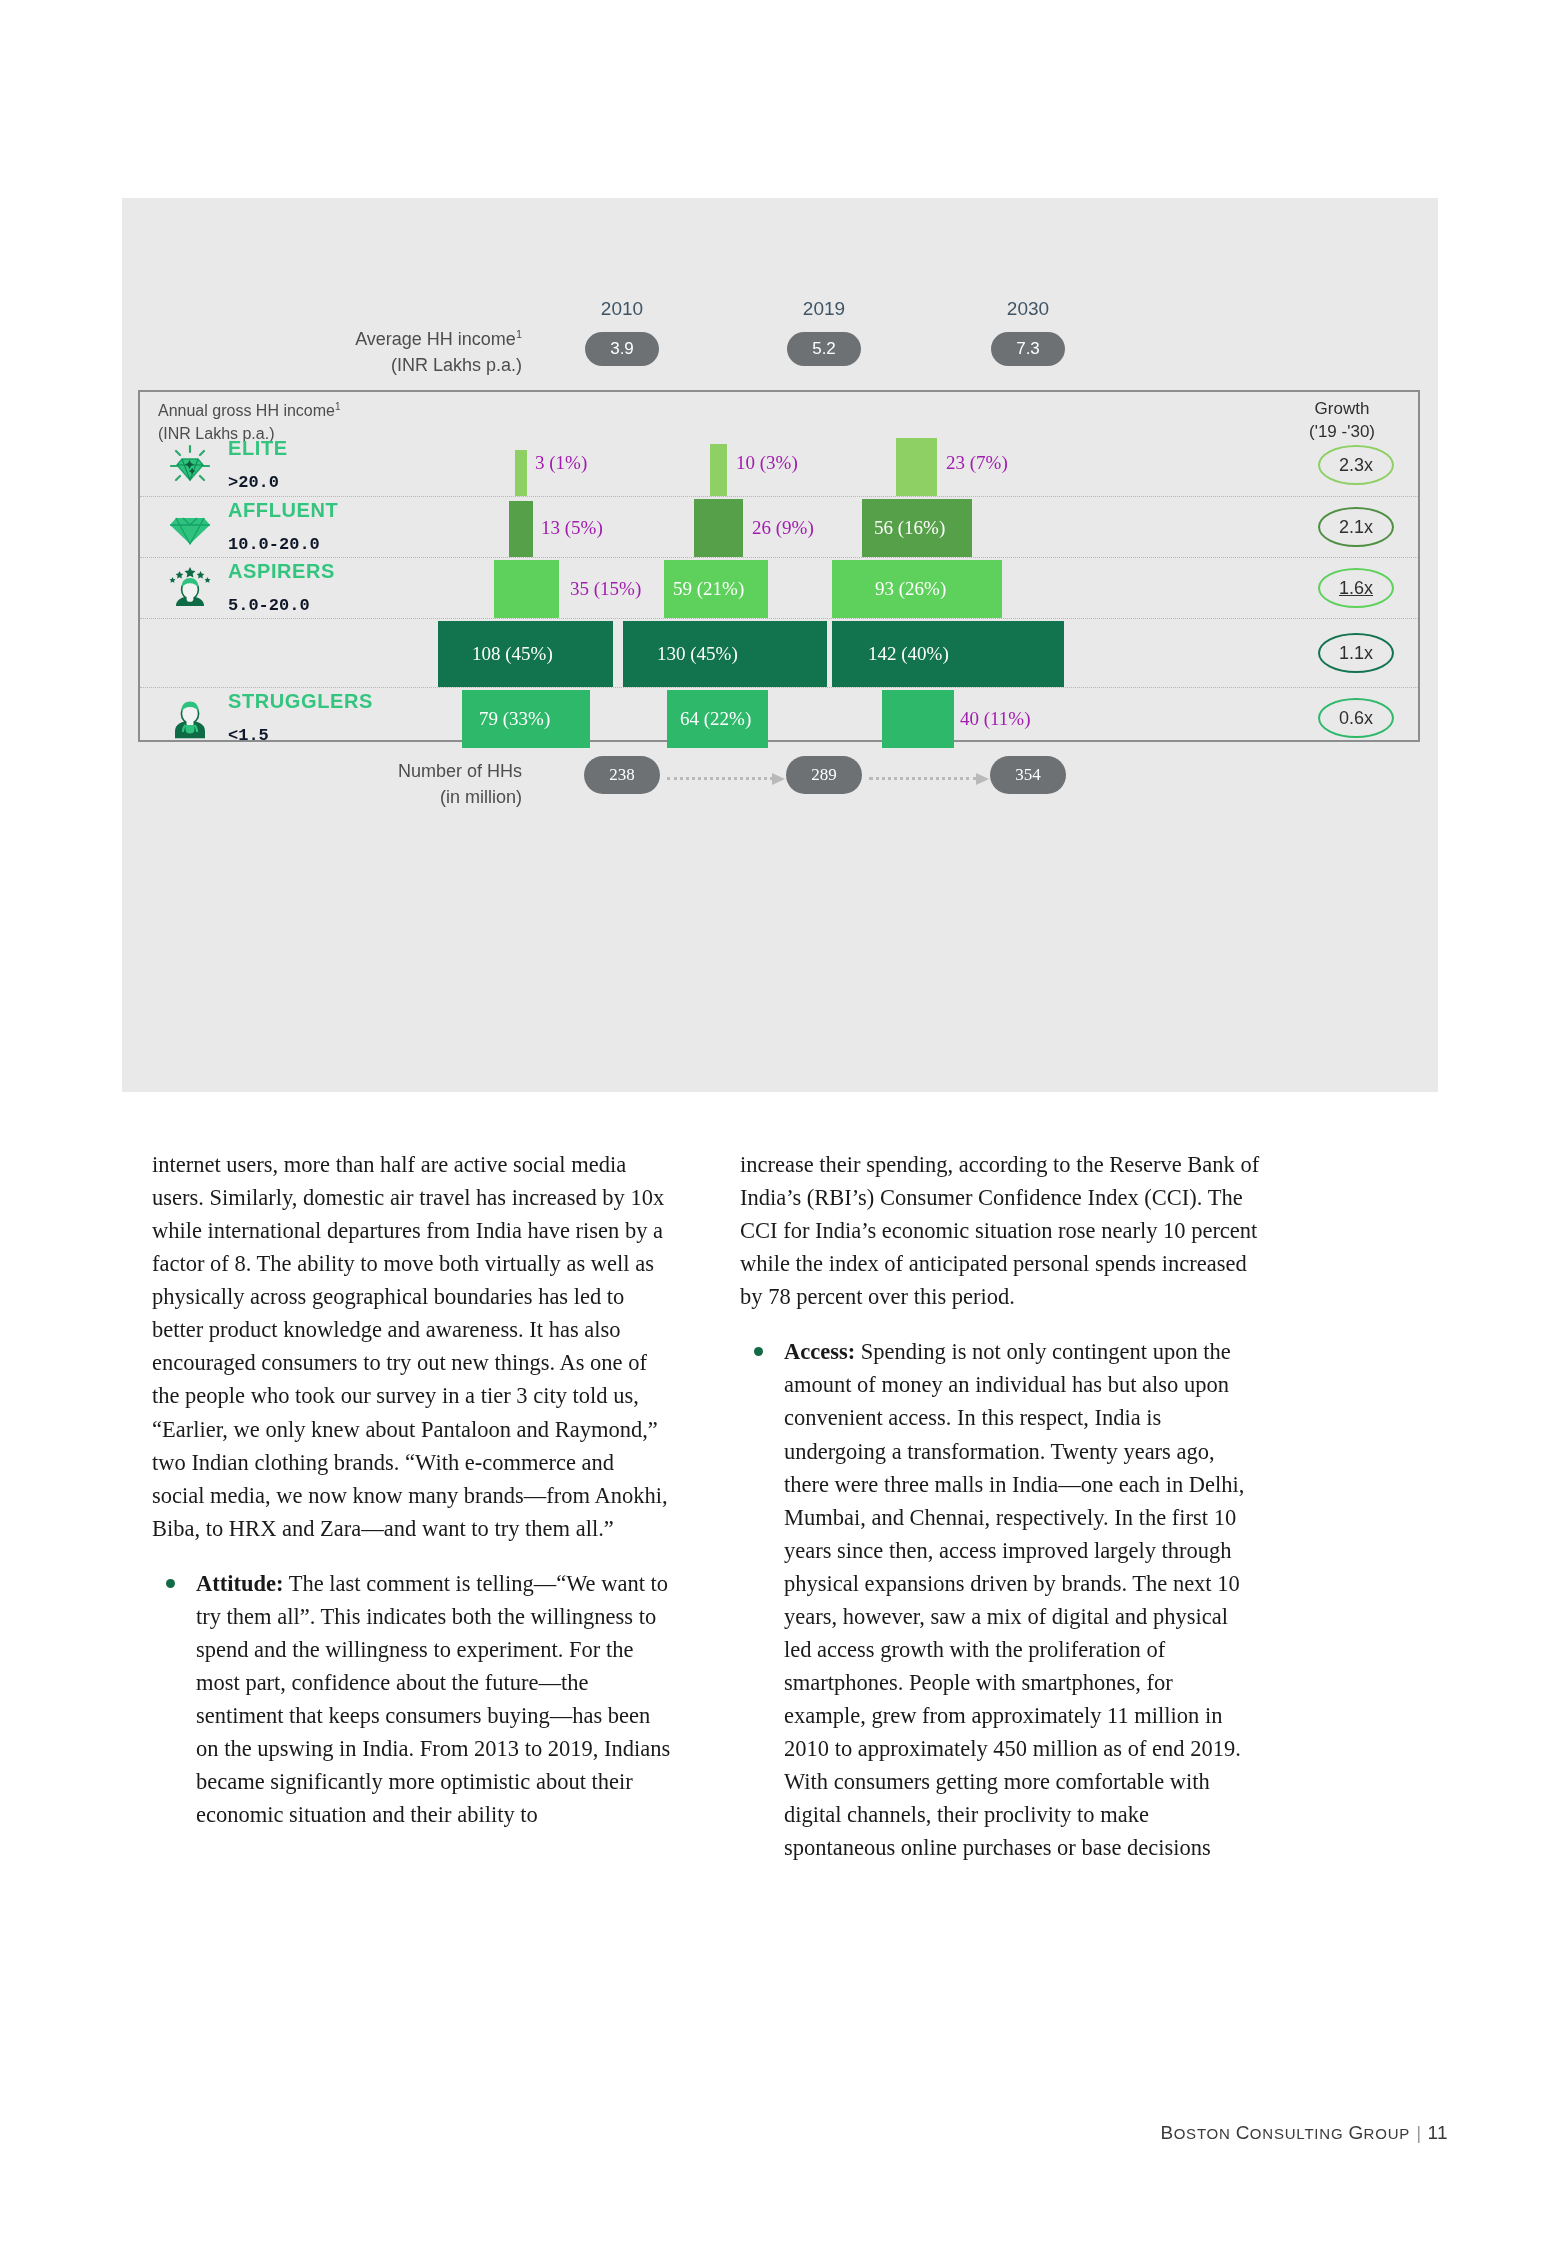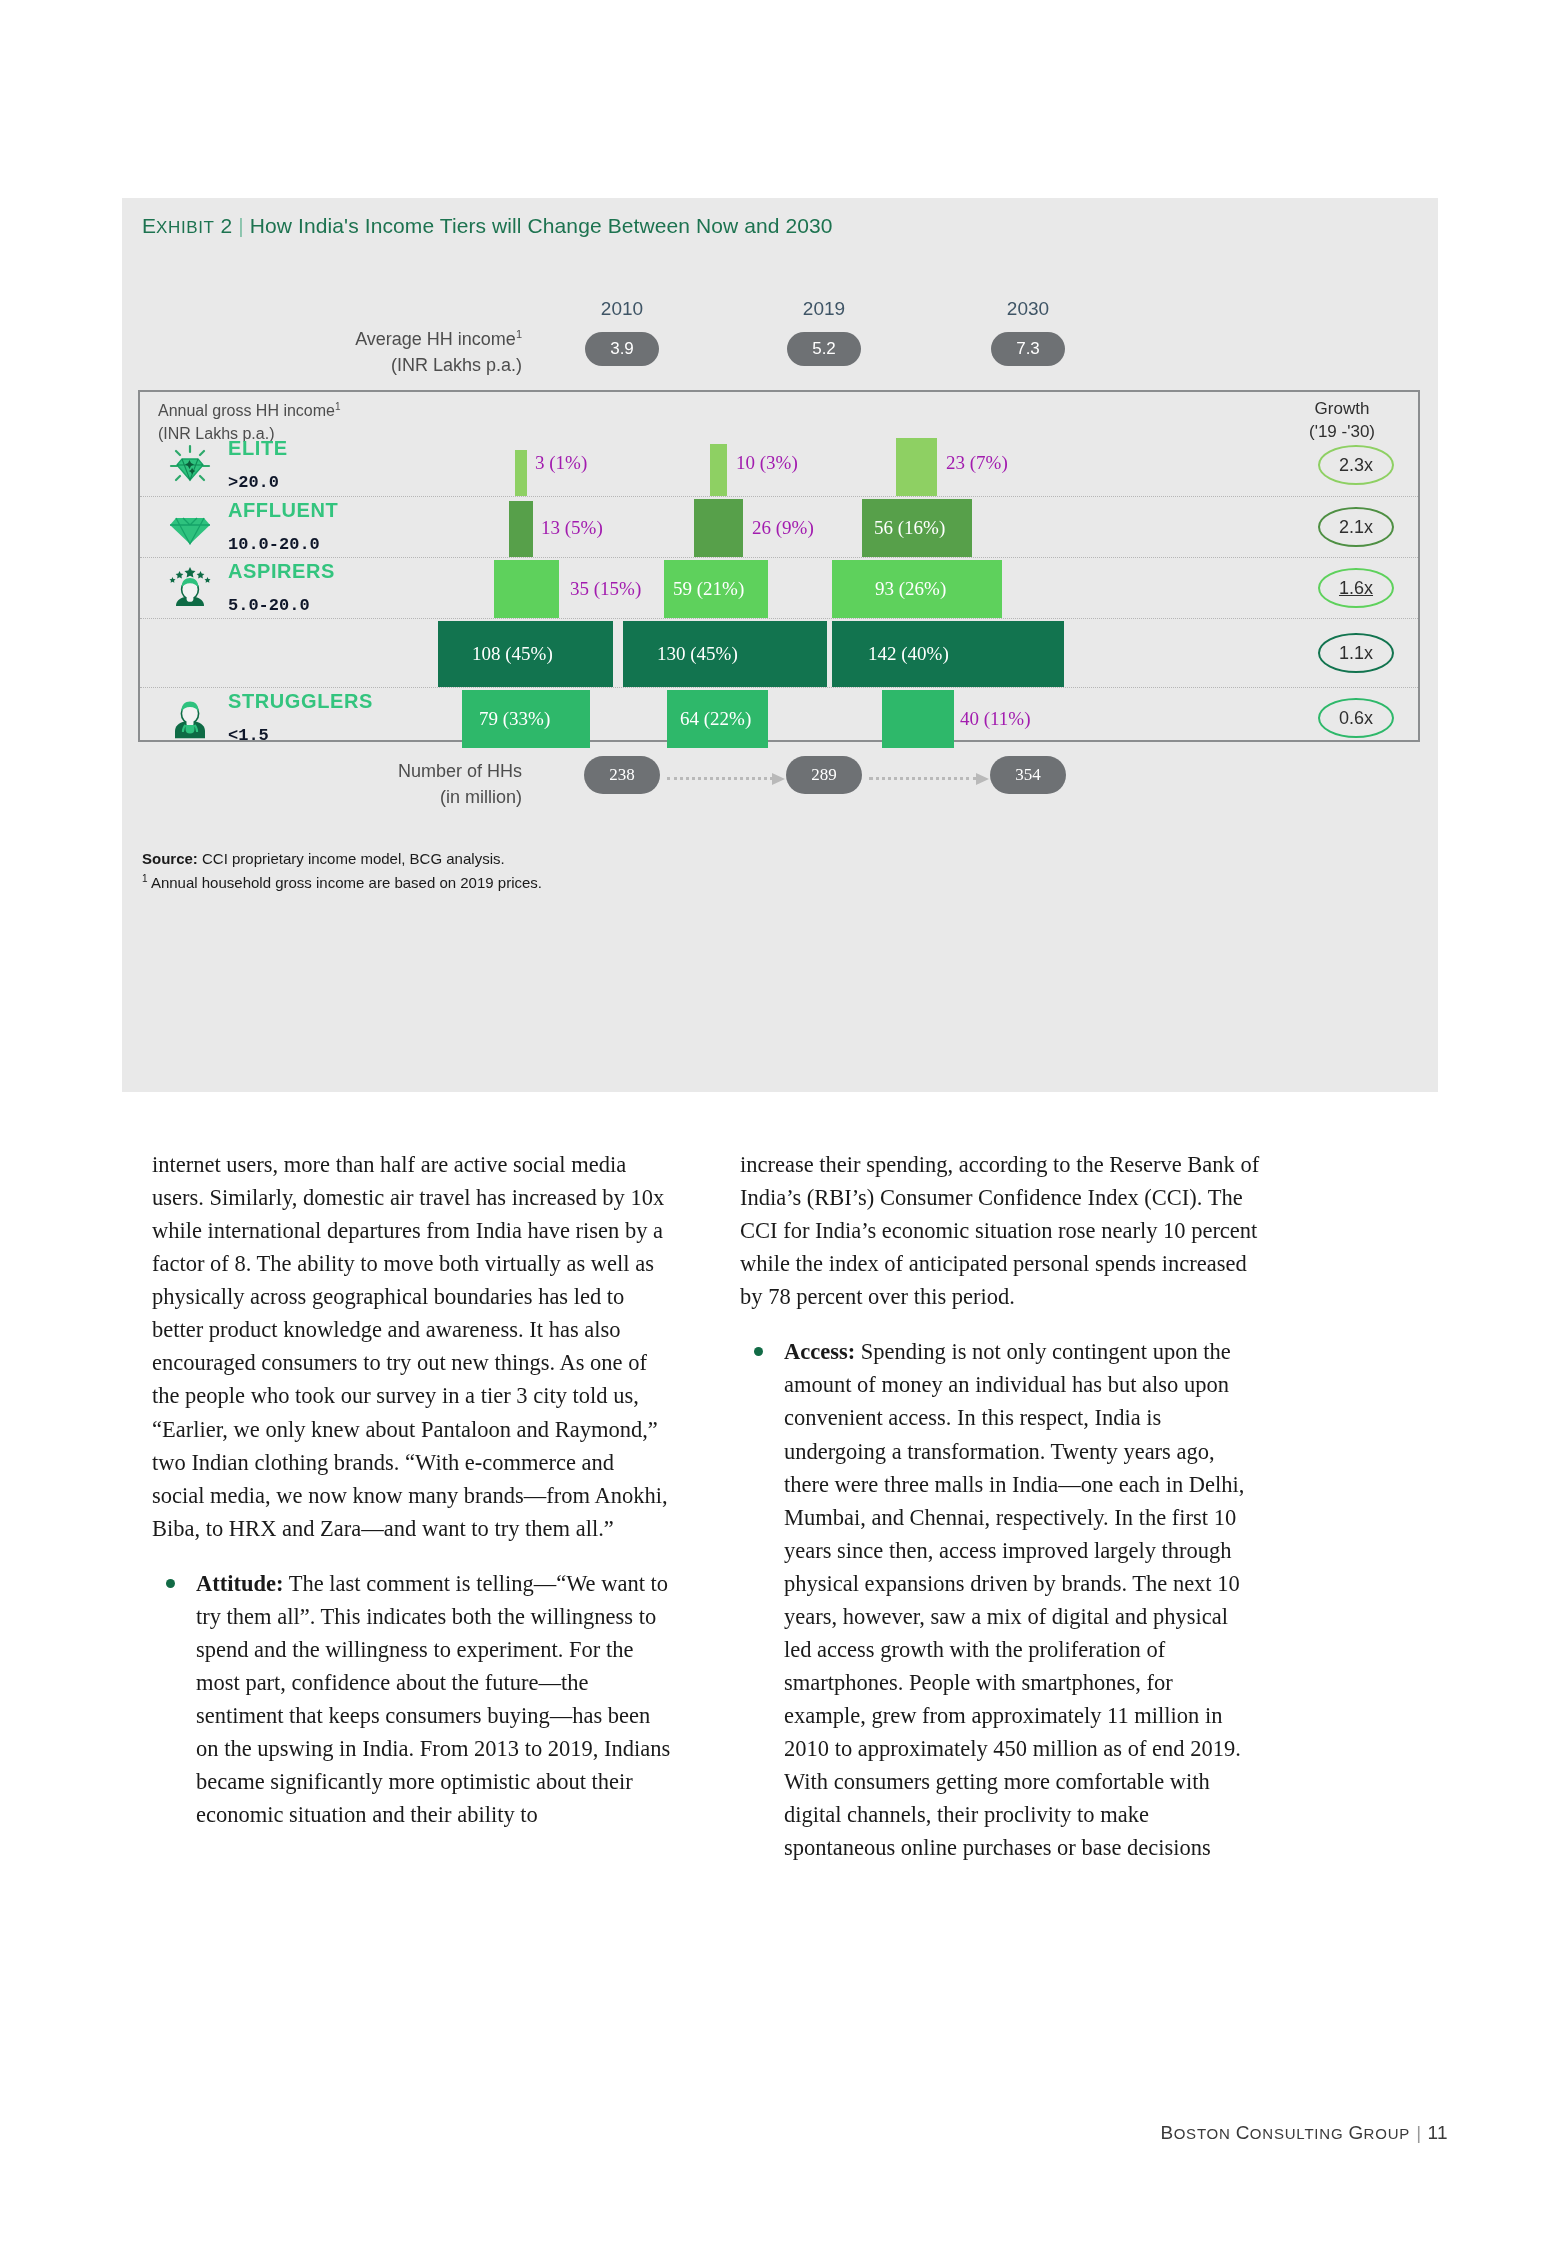--- a/index.html
+++ b/index.html
@@ -140,24 +140,20 @@
     font-family:"Liberation Sans",sans-serif;font-size:19px;color:#3a3a3a;letter-spacing:.4px;
   }
   .footer .small{font-size:15px;letter-spacing:.8px;}
   .footer .sep{color:#9a9a9a;padding:0 6px;}
 </style>
 </head>
 <body>
 
 <div class="exhibit">
 
-  <div class="exhibit-title">
-    <span>E</span><span class="ex-word">XHIBIT</span>
-    <span>2</span><span class="ex-bar">|</span><span>How India's Income Tiers will Change Between Now and 2030</span>
-  </div>
 
 
   <div class="yearhead">
     <div class="avg-hh-label">
       <span>Average HH income</span><sup>1</sup><br>
       <span>(INR Lakhs p.a.)</span>
     </div>
     <div class="yr-label" style="left:420px;">2010</div>
     <div class="yr-label" style="left:622px;">2019</div>
     <div class="yr-label" style="left:826px;">2030</div>
@@ -314,24 +310,20 @@
       <div class="dhead"></div>
     </div>
     <div class="hh-pill" style="left:664px;">289</div>
     <div class="hh-arrow" style="left:747px;width:120px;">
       <div class="dline"></div>
       <div class="dhead"></div>
     </div>
     <div class="hh-pill" style="left:868px;">354</div>
   </div>
 
-  <div class="source">
-    <span><b>Source:</b><span> CCI proprietary income model, BCG analysis.</span></span><br>
-    <span><sup>1</sup><span> Annual household gross income are based on 2019 prices.</span></span>
-  </div>
 
 </div>
 
 <div class="col left">
   <p>internet users, more than half are active social media users. Similarly, domestic air travel has increased by 10x while international departures from India have risen by a factor of 8. The ability to move both virtually as well as physically across geographical boundaries has led to better product knowledge and awareness. It has also encouraged consumers to try out new things. As one of the people who took our survey in a tier 3 city told us, “Earlier, we only knew about Pantaloon and Raymond,” two Indian clothing brands. “With e-commerce and social media, we now know many   brands—from Anokhi, Biba, to HRX and Zara—and want to try them all.”</p>
   <div class="bullet-item">
     <span class="dot"></span>
     <b>Attitude:</b><span> The last comment is telling—“We want to try them all”. This indicates both the willingness to spend and the willingness to experiment. For the most part, confidence about the future—the sentiment that keeps consumers buying—has been on the upswing in India. From 2013 to 2019, Indians became significantly more optimistic about their economic situation and their ability to</span>
   </div>
 </div>

